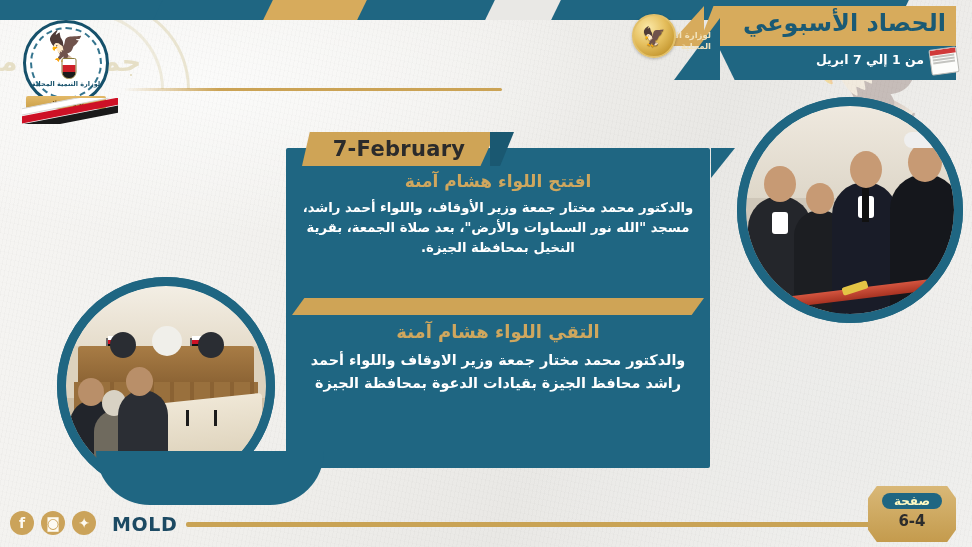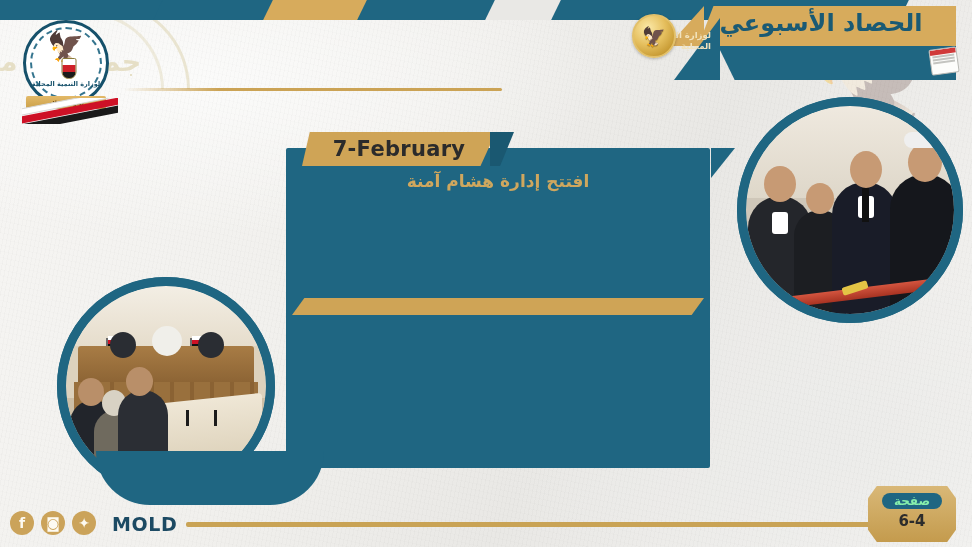--- a/index.html
+++ b/index.html
@@ -242,21 +242,21 @@
     position: absolute;
     right: 246px; top: 14px;
     width: 46px; height: 62px;
     background: #1f6682;
     clip-path: polygon(100% 0, 100% 100%, 0 100%);
   }
   .hdr .h-main {
     position: absolute;
     right: 20px; top: 5px;
     width: 250px;
-    text-align: center;
+    text-align: right;
     direction: rtl;
     font-size: 24px;
     font-weight: 700;
     color: #1a5a74;
     white-space: nowrap;
   }
   .hdr .h-sub {
     position: absolute;
     right: 255px; top: 26px;
     width: 70px;
@@ -543,21 +543,21 @@
     background: linear-gradient(#d9b877, #c49b4d);
     clip-path: polygon(10% 0, 90% 0, 100% 22%, 100% 78%, 90% 100%, 10% 100%, 0 78%, 0 22%);
     text-align: center;
   }
   .pagebadge .pb-lbl {
     margin-top: 7px;
     display: inline-block;
     padding: 1px 12px;
     background: #1f6682;
     border-radius: 11px;
-    color: #86efac;
+    color: #fef9c3;
     font-size: 12px;
     font-weight: 700;
     direction: rtl;
   }
   .pagebadge .pb-num {
     margin-top: 3px;
     font-size: 15px;
     font-weight: 700;
     color: #2c2c2c;
   }
@@ -601,42 +601,48 @@
 
   <div class="title-rule"></div>
 
   <div class="hdr">
     <div class="bandtop"></div>
     <div class="bandtop-tip"></div>
     <div class="vtip"></div>
     <div class="bandbot"></div>
     <div class="h-main">الحصاد الأسبوعي</div>
     <div class="h-sub">لوزارة التنمية المحلية</div>
+    <div class="h-date">من 1 إلي 7 ابريل</div>
     <div class="calendar">
       <b></b>
       <u></u>
       <u></u>
       <u></u>
     </div>
     <div class="seal">
         <span>🦅</span>
       </div>
   </div>
 
   <div class="panel"></div>
 
   <div class="datebadge">7-February</div>
   <div class="datebadge-tip"></div>
 
   <div class="art one">
-    <div class="hl">افتتح إدارة هشام آمنة</div>
+    <div class="hl">افتتح اللواء هشام آمنة</div>
+    <div class="bd">والدكتور محمد مختار جمعة وزير الأوقاف، واللواء أحمد راشد، مسجد "الله نور السماوات والأرض"، بعد صلاة الجمعة، بقرية النخيل بمحافظة الجيزة.</div>
   </div>
 
   <div class="divider"></div>
 
+  <div class="art two">
+    <div class="hl">التقي اللواء هشام آمنة</div>
+    <div class="bd">والدكتور محمد مختار جمعة وزير الاوقاف واللواء أحمد راشد محافظ الجيزة بقيادات الدعوة بمحافظة الجيزة</div>
+  </div>
 
   <div class="photo right">
     <div class="scene cut">
       <div class="wall"></div>
       <div class="person p1"></div>
       <div class="head h1"></div>
       <div class="shirt s1"></div>
       <div class="person p2"></div>
       <div class="head h2"></div>
       <div class="person p3"></div>

